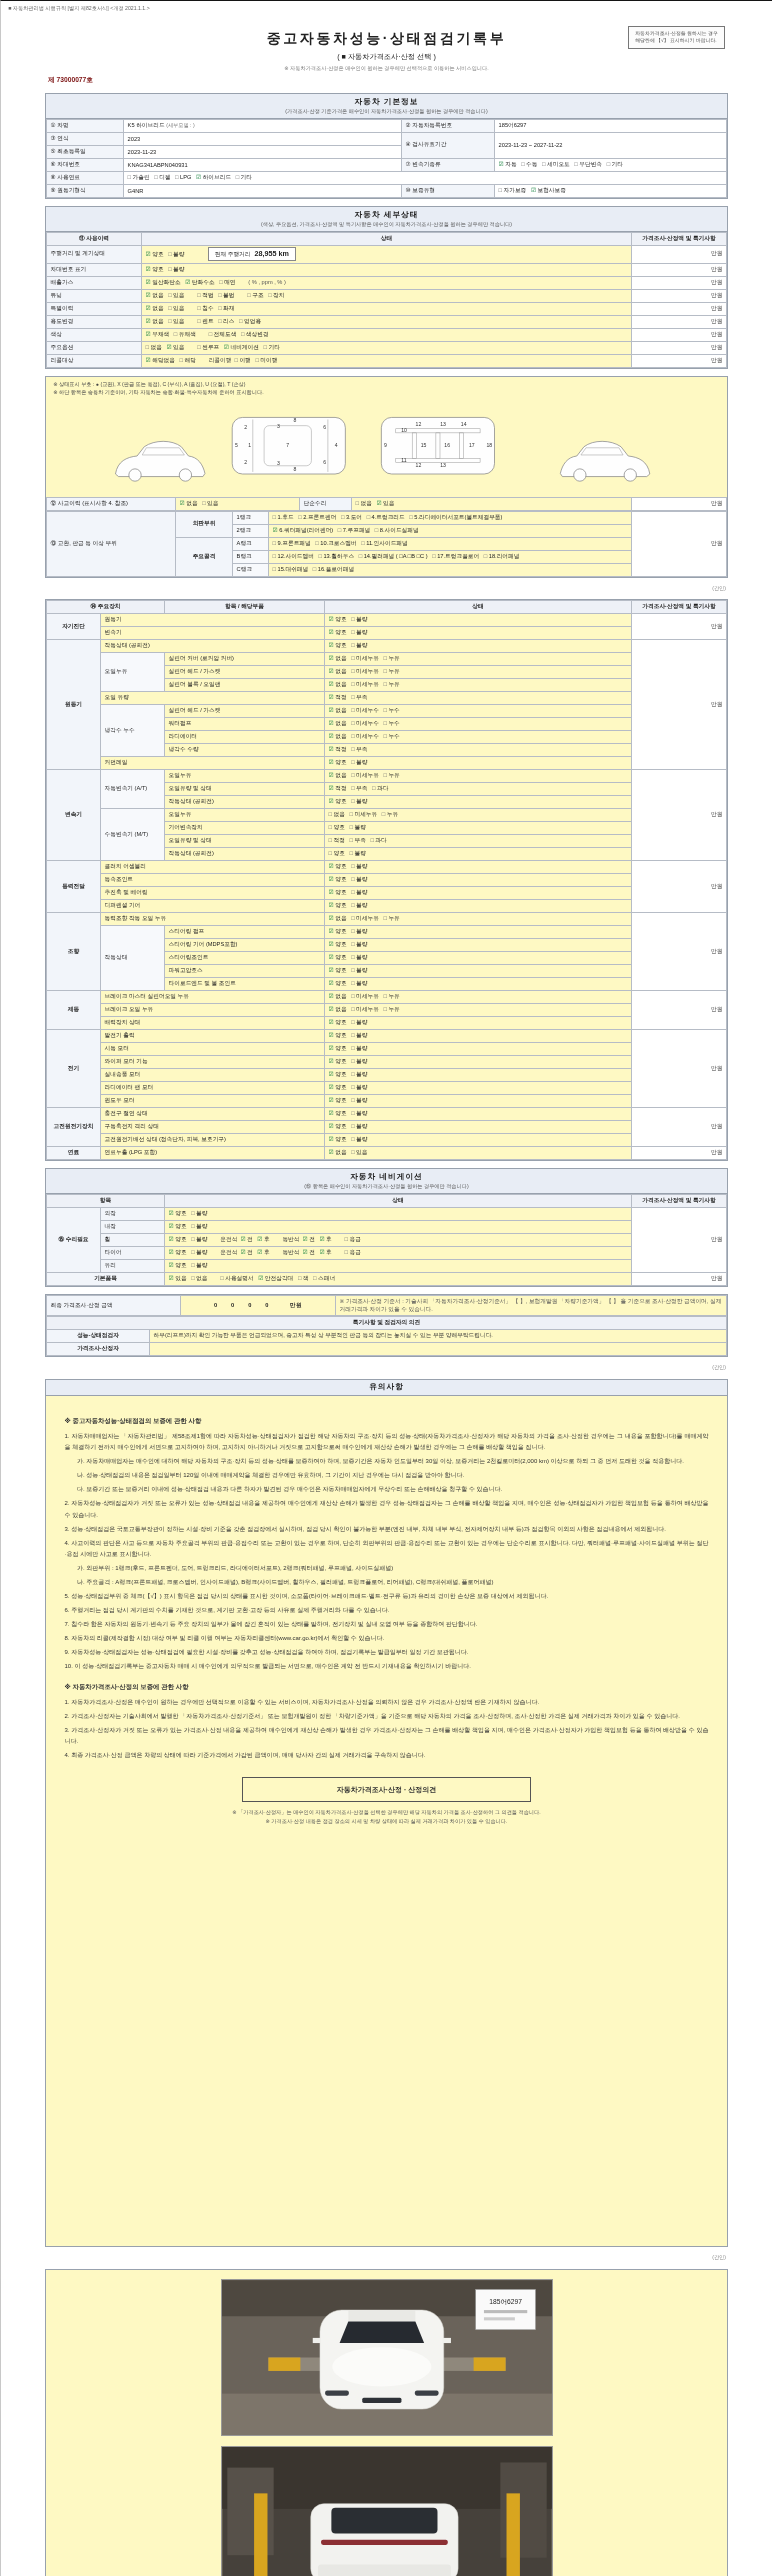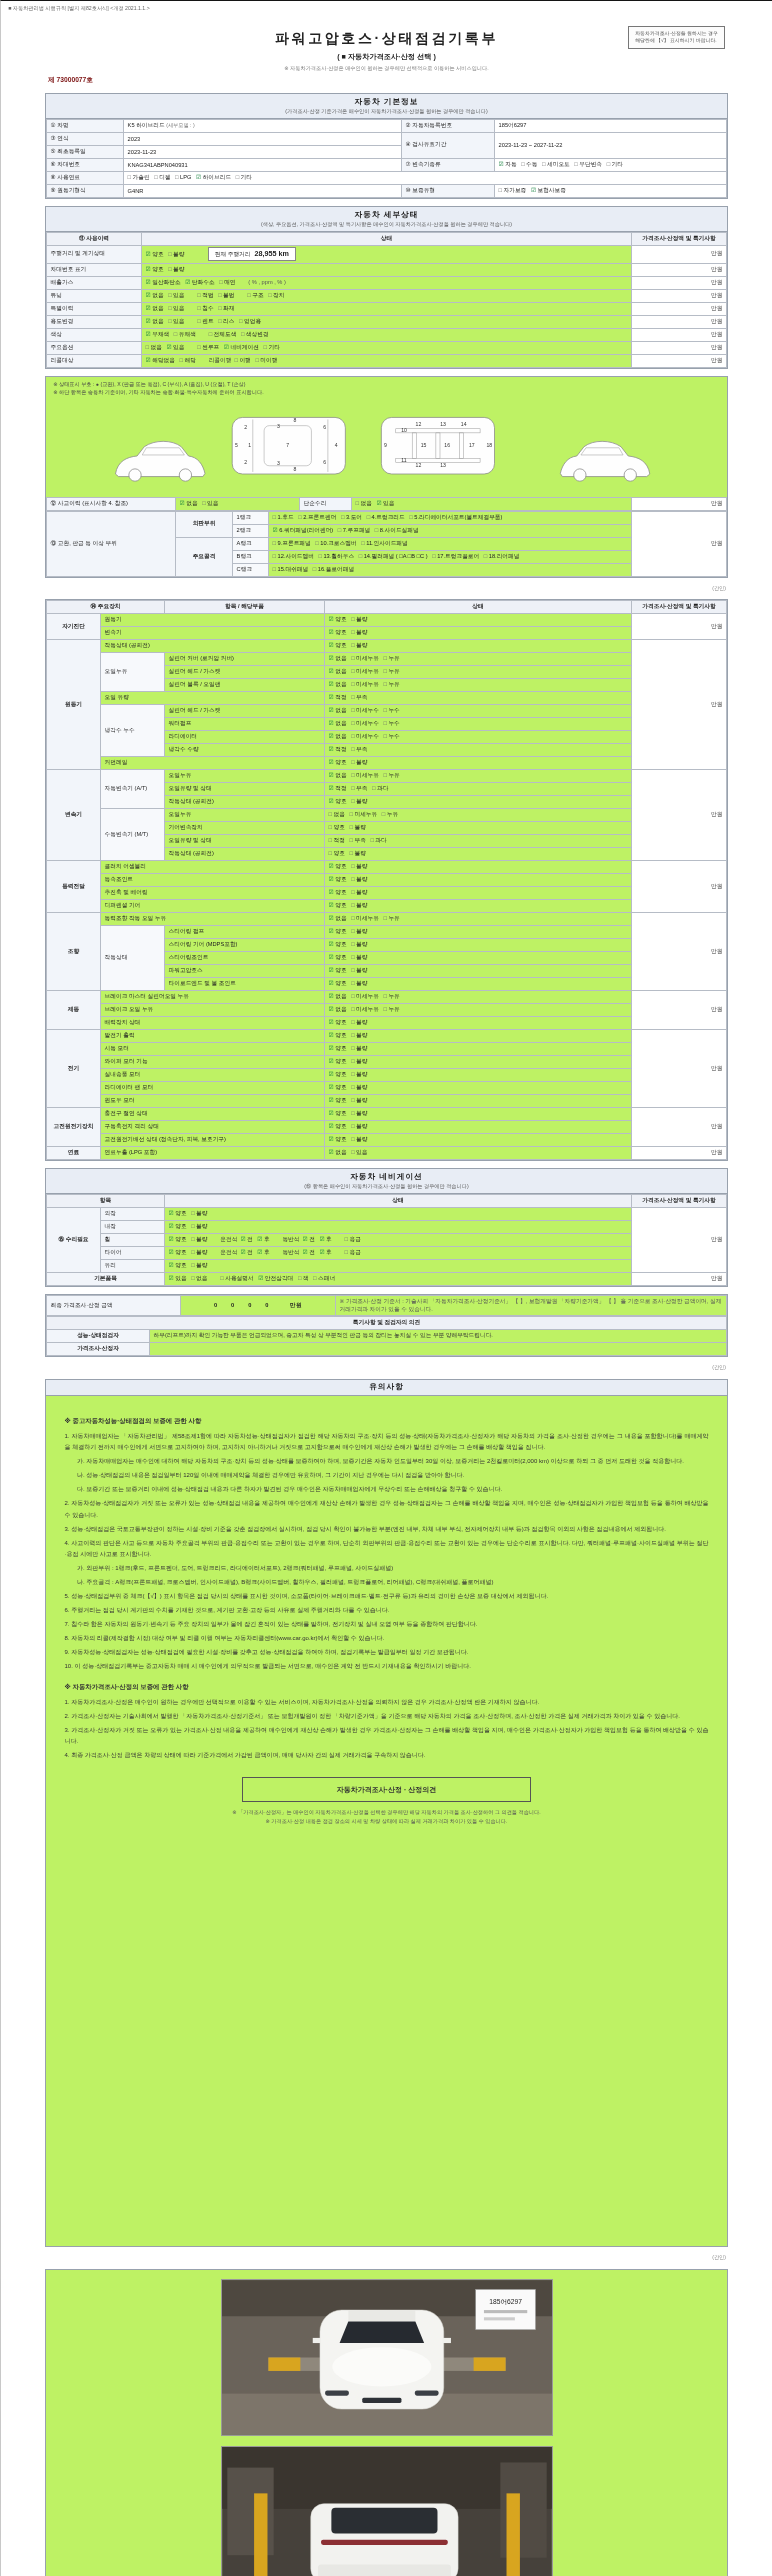--- a/index.html
+++ b/index.html
@@ -1,25 +1,25 @@
 <!DOCTYPE html>
 <html style="font-size:8.2px"><head>
 <meta charset="utf-8">
 <style>
 *{box-sizing:border-box;margin:0;padding:0}
 body{background:#ededed;font-family:"Liberation Sans","DejaVu Sans",sans-serif;color:#222}
 .page{width:773px;margin:0 auto;background:#fff;border-top:1.5px solid #141414;border-bottom:1.5px solid #141414;border-left:0.5px solid #c8c8c8;border-right:0.5px solid #c8c8c8;padding:2.1px 0 13.4px}
 .topline{font-size:5.2px;color:#666;padding:2.1px 7.2px}
 .hdr{position:relative;padding:15.5px 46px 13.4px;text-align:center}
 .title{font-size:14px;font-weight:bold;letter-spacing:2.6px}
-.subtitle{font-size:7.2px;margin-top:4.6px;font-weight:bold}
+.subtitle{font-size:7.2px;margin-top:4.6px;font-weight:normal}
 .subnote{font-size:5.2px;color:#777;margin-top:3.1px}
 .docno{position:absolute;left:47px;bottom:1px;font-size:6.7px;font-weight:bold;color:#7c1212}
 .hbox{position:absolute;right:47px;top:11.3px;border:0.5px solid #777;padding:3.1px 6.2px;font-size:4.9px;color:#444;text-align:left;line-height:1.55;background:#fcfcfc}
-.sec{border:0.5px solid #98a1ad;margin:7.2px 44px;background:#bef264}
+.sec{border:0.5px solid #98a1ad;margin:7.2px 44px;background:#fef9c3}
 .sec-head{background:#e8edf5;border-bottom:0.5px solid #98a1ad;text-align:center;padding:2.6px 2.1px 3.1px}
 .sec-title{font-weight:bold;font-size:7.7px;letter-spacing:1px;display:block}
 .sec-note{font-size:5.2px;color:#555;font-weight:normal;display:block;margin-top:1px}
 table.tbl{width:100%;border-collapse:collapse;table-layout:fixed}
 .tbl td,.tbl th{border:0.5px solid #b6bcc6;font-size:5.7px;padding:1.5px 3.6px;height:13px;overflow:hidden;vertical-align:middle}
 .tbl th{background:#eef1f7;font-weight:bold;text-align:center}
 td.lbl{background:#f2f5fa}
 td.val{background:#fff}
 .dim{color:#777;font-size:5.2px}
 .opt{display:inline-block;margin-right:4.6px;white-space:nowrap}
@@ -54,21 +54,21 @@
 </style>
 </head>
 <body>
 
 <div class="page">
 
   <div class="topline">■ 자동차관리법 시행규칙 [별지 제82호서식] &lt;개정 2021.1.1.&gt;</div>
 
   <div class="hdr">
     <div class="docno">제 73000077호</div>
-    <div class="title">파워고압호스·상태점검기록부</div>
+    <div class="title">중고자동차성능·상태점검기록부</div>
     <div class="subtitle">( ■ 자동차가격조사·산정 선택 )</div>
     <div class="subnote">※ 자동차가격조사·산정은 매수인이 원하는 경우에만 선택적으로 이용하는 서비스입니다.</div>
     <div class="hbox">
       <div>자동차가격조사·산정을 원하시는 경우</div>
       <div>해당란에 【√】 표시하시기 바랍니다.</div>
     </div>
   </div>
 
   <div class="sec">
     <div class="sec-head">

